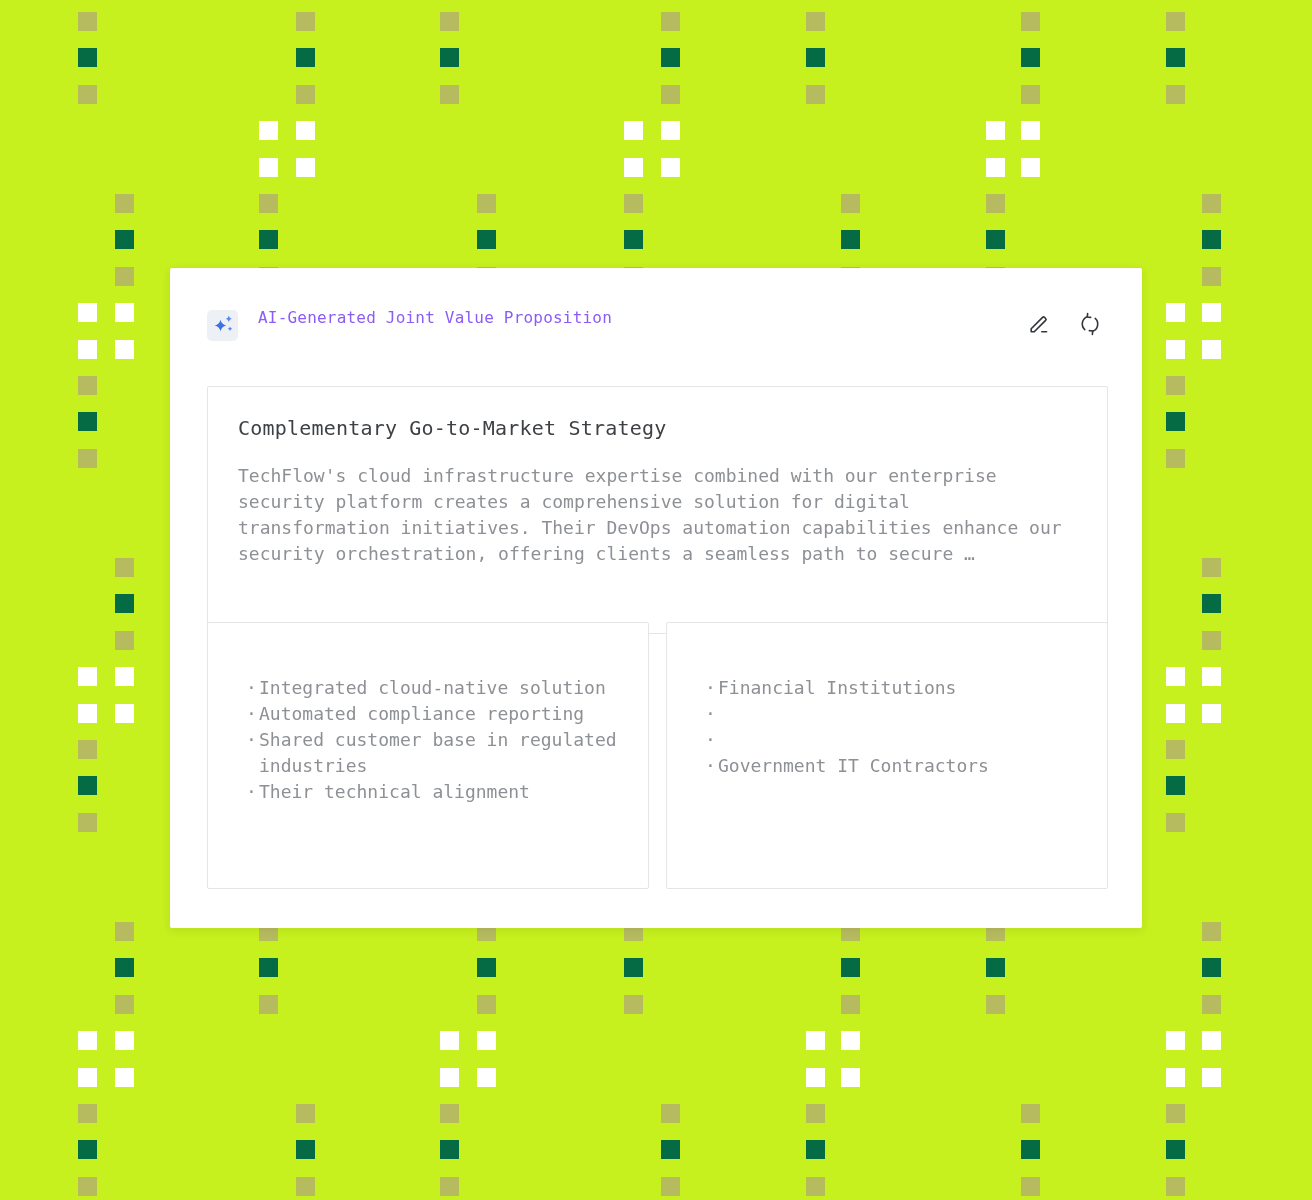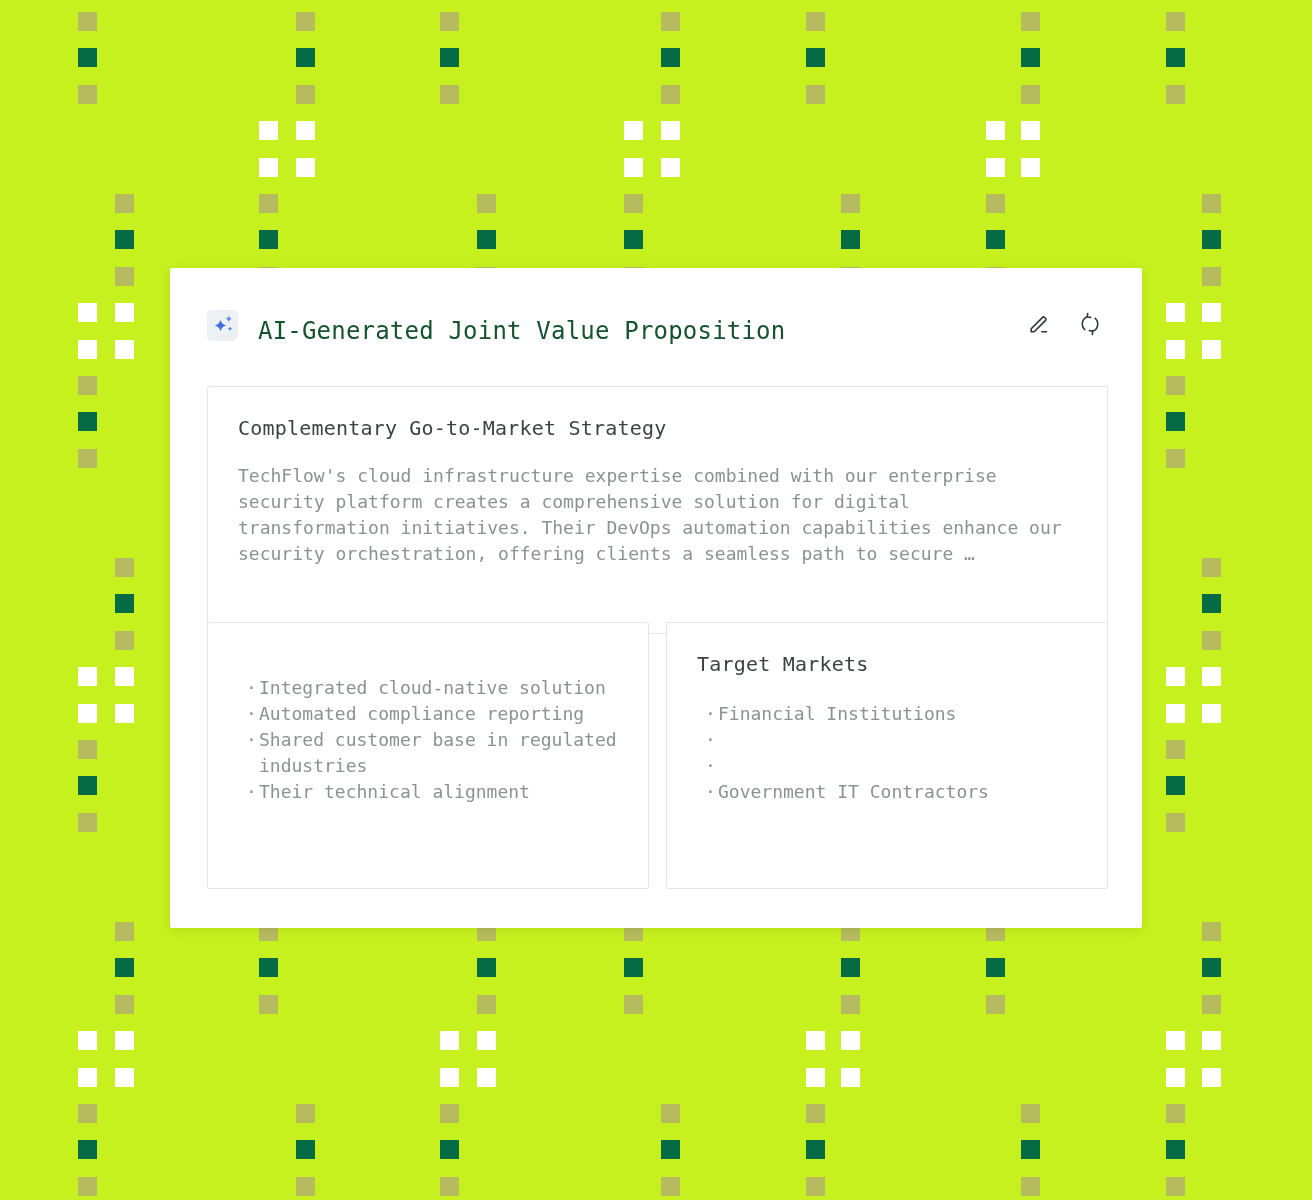--- a/index.html
+++ b/index.html
@@ -21,22 +21,22 @@
     position:absolute;left:170px;top:268px;width:972px;height:660px;
     background:#ffffff;z-index:1;border-radius:2px;
     box-shadow:0 2px 10px rgba(40,60,0,0.10);
   }
   .ai-badge{
     position:absolute;left:37px;top:42px;width:31px;height:31px;
     background:#edf1f5;border-radius:5px;
     display:flex;align-items:center;justify-content:center;
   }
   .card-title{
-    position:absolute;left:88px;top:49px;height:28px;line-height:28px;
-    font-size:24px;color:#14532d;white-space:nowrap;letter-spacing:.2px;
+    position:absolute;left:88px;top:36px;height:28px;line-height:28px;
+    font-size:16px;color:#8b5cf6;white-space:nowrap;letter-spacing:.2px;
   }
   .icon-btn{
     position:absolute;top:39px;width:34px;height:34px;
     background:transparent;border:none;padding:3px;cursor:pointer;
     display:flex;align-items:center;justify-content:center;
   }
   .icon-btn.edit{left:852px;}
   .icon-btn.refresh{left:903px;}
   .icon-btn svg{display:block;}
   .stroke{fill:none;stroke:#33373b;stroke-width:1.5;stroke-linecap:round;stroke-linejoin:round;}
@@ -363,21 +363,20 @@
           </li>
 
           <li>
             <span class="dot">·</span>
             <span class="li-text">Their technical alignment</span>
           </li>
         </ul>
     </div>
 
     <div class="box markets">
-      <h2>Target Markets</h2>
       <ul class="blist">
 
           <li>
             <span class="dot">·</span>
             <span class="li-text">Financial Institutions</span>
           </li>
 
           <li>
             <span class="dot">·</span>
           </li>

